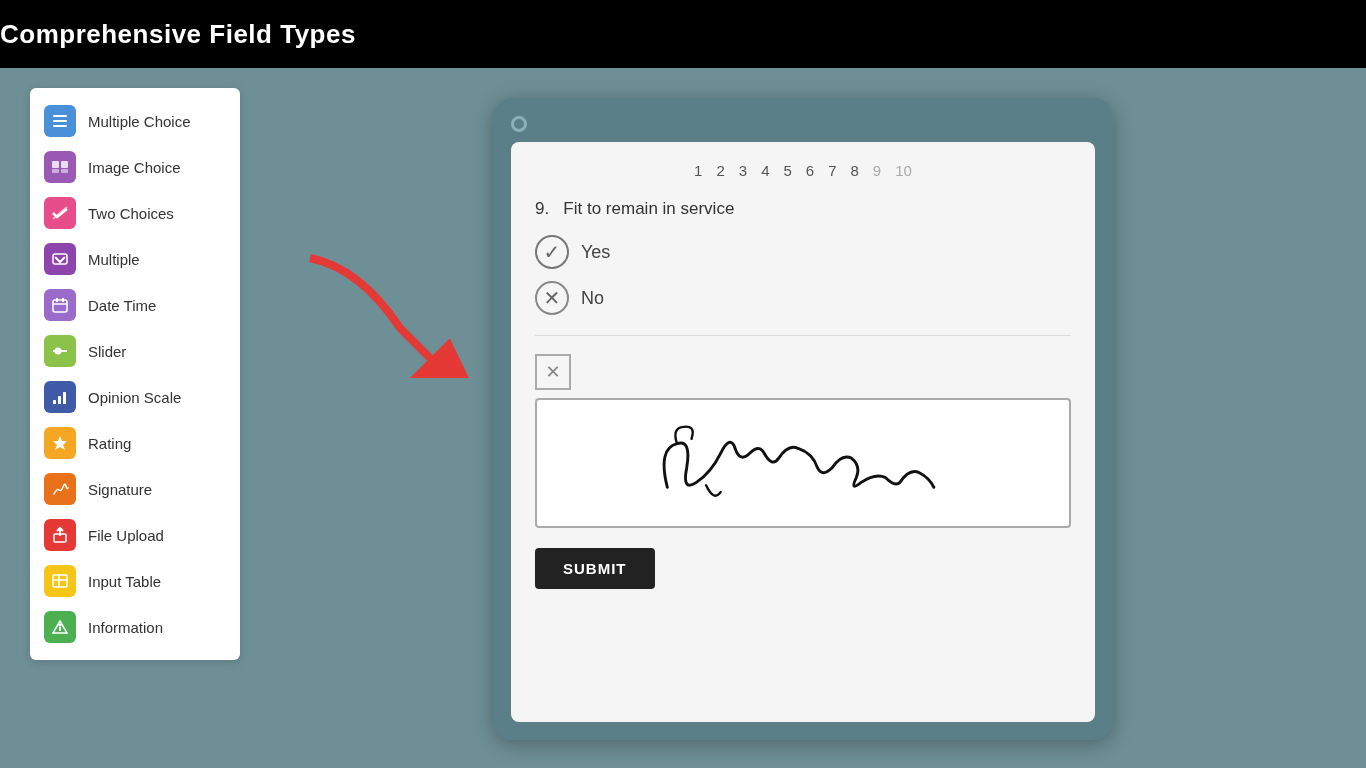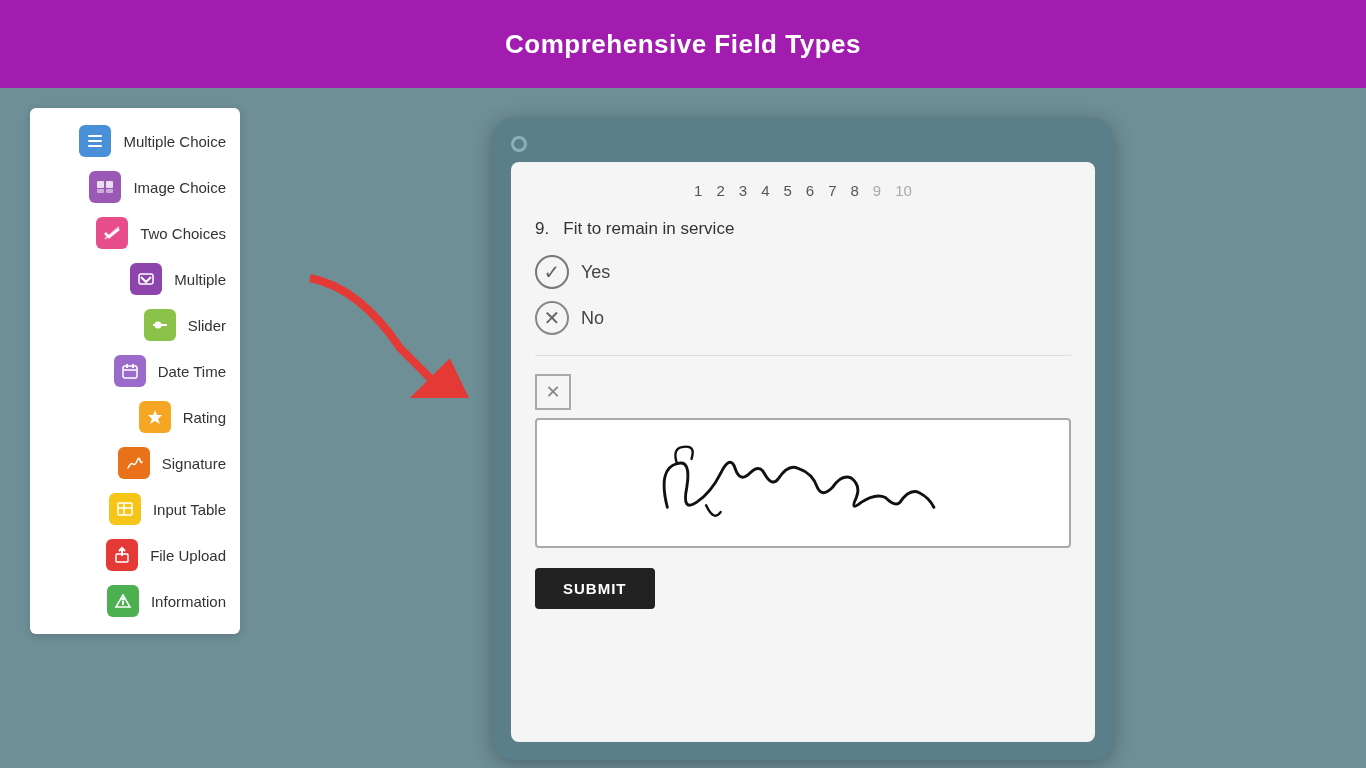--- a/index.html
+++ b/index.html
@@ -6,25 +6,25 @@
     body {
       width: 1366px;
       height: 768px;
       background-color: #6e8f96;
       font-family: 'Segoe UI', Arial, sans-serif;
       overflow: hidden;
     }
 
     
     .header {
-      background-color: #a21caf;
-      height: 88px;
-      display: flex;
-      align-items: center;
-      justify-content: center;
+      background-color: #000000;
+      height: 68px;
+      display: flex;
+      align-items: center;
+      justify-content: flex-start;
     }
     .header-title {
       color: #ffffff;
       font-size: 26px;
       font-weight: 700;
       letter-spacing: 0.5px;
     }
 
     
     .main {
@@ -43,21 +43,20 @@
       padding: 10px 0;
       box-shadow: 0 2px 8px rgba(0,0,0,0.15);
       height: fit-content;
     }
     .sidebar-item {
       display: flex;
       align-items: center;
       padding: 7px 14px;
       cursor: pointer;
       gap: 12px;
-      justify-content: flex-end;
     }
     .sidebar-icon {
       width: 32px;
       height: 32px;
       border-radius: 6px;
       display: flex;
       align-items: center;
       justify-content: center;
       flex-shrink: 0;
       font-size: 16px;
@@ -288,74 +287,84 @@
       <div class="sidebar-item">
         <div class="sidebar-icon ic-dropdown">
           <svg width="18" height="18" viewBox="0 0 18 18" fill="none" stroke="white" stroke-width="2">
             <polyline points="4,7 9,12 14,7"></polyline>
             <rect x="2" y="4" width="14" height="10" rx="2" stroke="white" stroke-width="1.5" fill="none"></rect>
           </svg>
         </div>
         <span class="sidebar-label">Multiple</span>
       </div>
       <div class="sidebar-item">
-        <div class="sidebar-icon ic-slider">
-          <svg width="18" height="18" viewBox="0 0 18 18" fill="white">
-            <line x1="2" y1="9" x2="16" y2="9" stroke="white" stroke-width="2"></line>
-            <circle cx="7" cy="9" r="3.5" fill="white"></circle>
-          </svg>
-        </div>
-        <span class="sidebar-label">Slider</span>
-      </div>
-      <div class="sidebar-item">
         <div class="sidebar-icon ic-datetime">
           <svg width="18" height="18" viewBox="0 0 18 18" fill="white">
             <rect x="2" y="4" width="14" height="12" rx="2" fill="none" stroke="white" stroke-width="1.5"></rect>
             <line x1="2" y1="8" x2="16" y2="8" stroke="white" stroke-width="1.5"></line>
             <line x1="6" y1="2" x2="6" y2="6" stroke="white" stroke-width="2"></line>
             <line x1="12" y1="2" x2="12" y2="6" stroke="white" stroke-width="2"></line>
           </svg>
         </div>
         <span class="sidebar-label">Date Time</span>
       </div>
       <div class="sidebar-item">
+        <div class="sidebar-icon ic-slider">
+          <svg width="18" height="18" viewBox="0 0 18 18" fill="white">
+            <line x1="2" y1="9" x2="16" y2="9" stroke="white" stroke-width="2"></line>
+            <circle cx="7" cy="9" r="3.5" fill="white"></circle>
+          </svg>
+        </div>
+        <span class="sidebar-label">Slider</span>
+      </div>
+      <div class="sidebar-item">
+        <div class="sidebar-icon ic-opinion">
+          <svg width="18" height="18" viewBox="0 0 18 18" fill="white">
+            <rect x="2" y="12" width="3" height="4" rx="0.5"></rect>
+            <rect x="7" y="8" width="3" height="8" rx="0.5"></rect>
+            <rect x="12" y="4" width="3" height="12" rx="0.5"></rect>
+          </svg>
+        </div>
+        <span class="sidebar-label">Opinion Scale</span>
+      </div>
+      <div class="sidebar-item">
         <div class="sidebar-icon ic-rating">
           <svg width="18" height="18" viewBox="0 0 18 18">
             <polygon points="9,2 11,7 16,7 12,11 14,16 9,13 4,16 6,11 2,7 7,7" fill="white"></polygon>
           </svg>
         </div>
         <span class="sidebar-label">Rating</span>
       </div>
       <div class="sidebar-item">
         <div class="sidebar-icon ic-signature">
           <svg width="18" height="18" viewBox="0 0 18 18" fill="none" stroke="white" stroke-width="1.5" stroke-linecap="round">
             <path d="M3 14 Q6 8 8 10 Q10 12 12 7 Q14 2 15 6 Q16 10 17 8"></path>
           </svg>
         </div>
         <span class="sidebar-label">Signature</span>
+      </div>
+      <div class="sidebar-item">
+        <div class="sidebar-icon ic-fileupload">
+          <svg width="18" height="18" viewBox="0 0 18 18" fill="white">
+            <rect x="3" y="8" width="12" height="8" rx="1" fill="none" stroke="white" stroke-width="1.5"></rect>
+            <polyline points="9,2 9,10" stroke="white" stroke-width="2"></polyline>
+            <polyline points="6,5 9,2 12,5" stroke="white" stroke-width="2" fill="none"></polyline>
+          </svg>
+        </div>
+        <span class="sidebar-label">File Upload</span>
       </div>
       <div class="sidebar-item">
         <div class="sidebar-icon ic-inputtable">
           <svg width="18" height="18" viewBox="0 0 18 18" fill="none" stroke="white" stroke-width="1.5">
             <rect x="2" y="3" width="14" height="12" rx="1"></rect>
             <line x1="2" y1="8" x2="16" y2="8"></line>
             <line x1="8" y1="3" x2="8" y2="15"></line>
           </svg>
         </div>
         <span class="sidebar-label">Input Table</span>
-      </div>
-      <div class="sidebar-item">
-        <div class="sidebar-icon ic-fileupload">
-          <svg width="18" height="18" viewBox="0 0 18 18" fill="white">
-            <rect x="3" y="8" width="12" height="8" rx="1" fill="none" stroke="white" stroke-width="1.5"></rect>
-            <polyline points="9,2 9,10" stroke="white" stroke-width="2"></polyline>
-            <polyline points="6,5 9,2 12,5" stroke="white" stroke-width="2" fill="none"></polyline>
-          </svg>
-        </div>
-        <span class="sidebar-label">File Upload</span>
       </div>
       <div class="sidebar-item">
         <div class="sidebar-icon ic-information">
           <svg width="18" height="18" viewBox="0 0 18 18" fill="none" stroke="white" stroke-width="1.5">
             <polygon points="2,15 9,3 16,15"></polygon>
             <line x1="9" y1="9" x2="9" y2="13" stroke="white" stroke-width="2"></line>
             <circle cx="9" cy="7" r="0.8" fill="white"></circle>
           </svg>
         </div>
         <span class="sidebar-label">Information</span>

